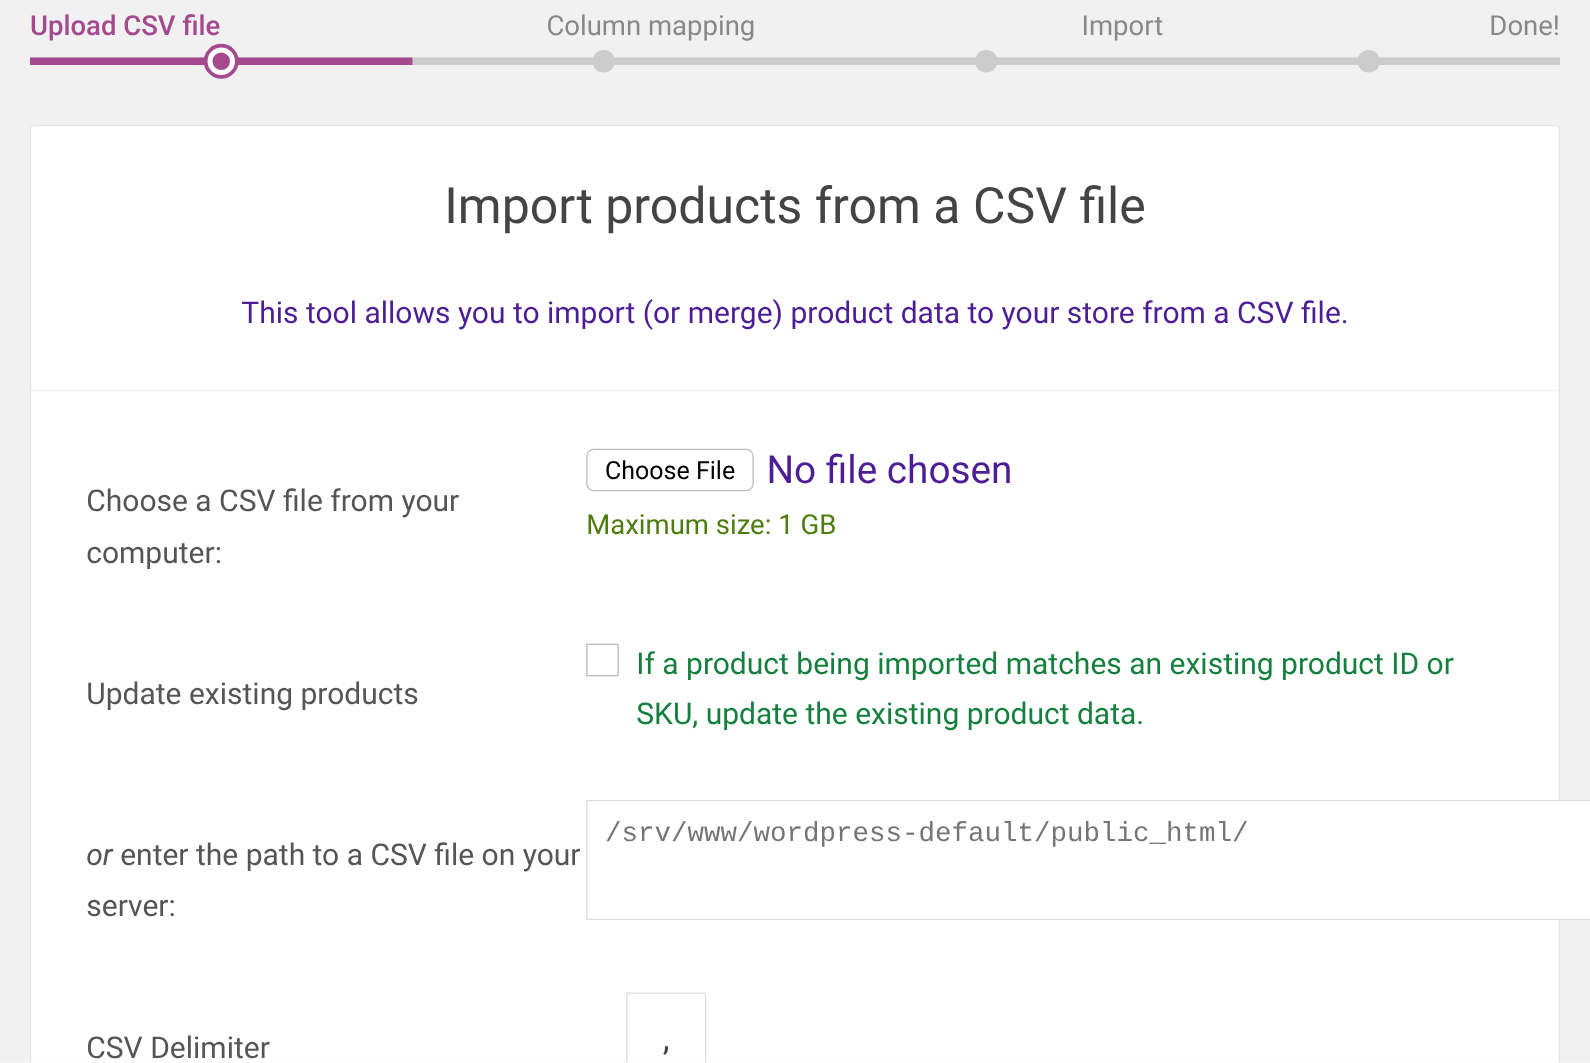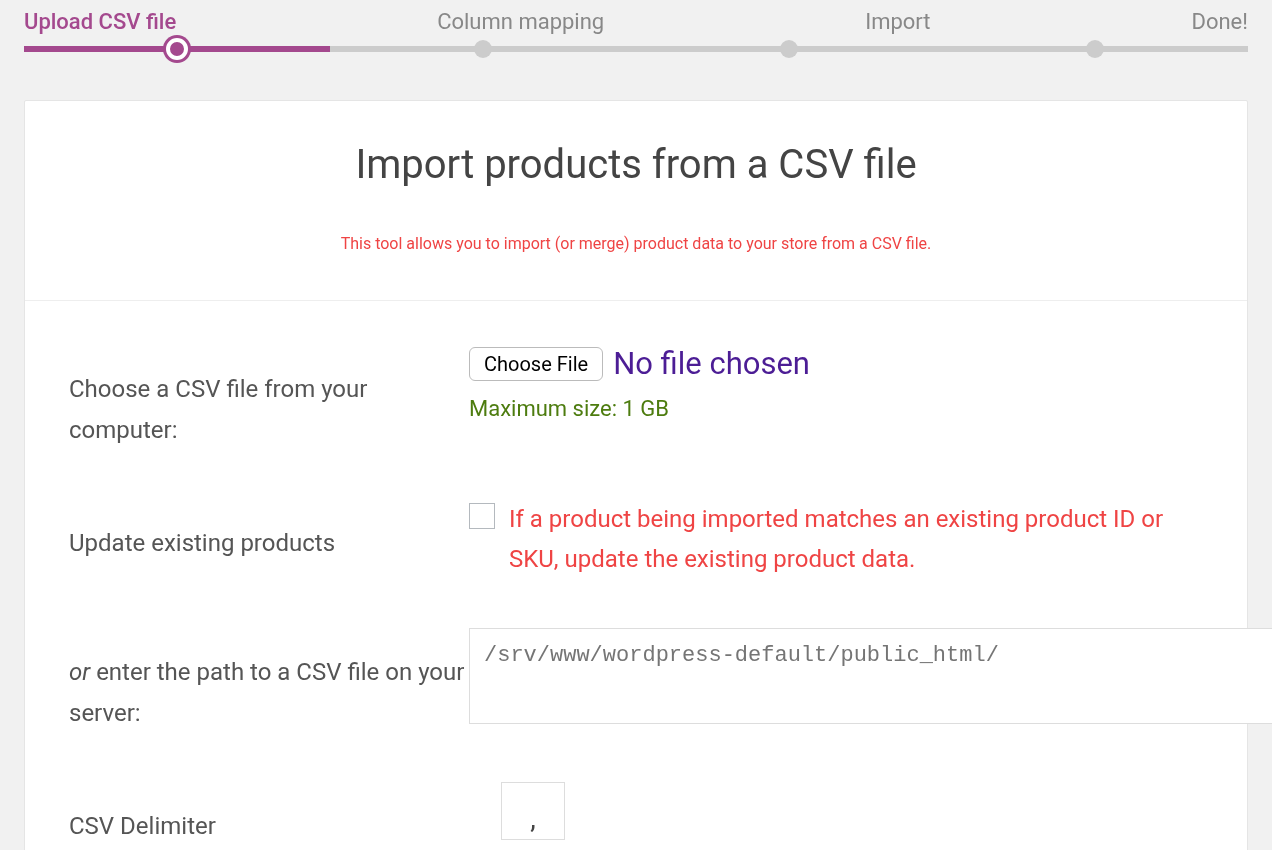--- a/index.html
+++ b/index.html
@@ -72,22 +72,22 @@
       border-bottom: 1px solid #eee;
       text-align: center;
     }
     .card-title {
       font-size: 40px;
       font-weight: 400;
       color: #444;
       margin-bottom: 44px;
     }
     .card-desc {
-      font-size: 16px;
-      color: #ef4444;
+      font-size: 24px;
+      color: #4c1d95;
       line-height: 1.5;
     }
     .form-body {
       padding: 44px 44px 20px 44px;
     }
     .form-row {
       display: flex;
       margin-bottom: 48px;
     }
     .form-label {
@@ -138,21 +138,21 @@
       width: 26px;
       height: 26px;
       border: 1px solid #b4b9be;
       background: #fff;
       margin-top: 4px;
       flex-shrink: 0;
       cursor: pointer;
     }
     .checkbox-label {
       font-size: 24px;
-      color: #ef4444;
+      color: #15803d;
       line-height: 1.7;
     }
     .path-input {
       width: 884px;
       height: 96px;
       border: 1px solid #ddd;
       padding: 14px 14px;
       font-size: 22px;
       font-family: "SFMono-Regular", Consolas, "Liberation Mono", Menlo, monospace;
       color: #999;

